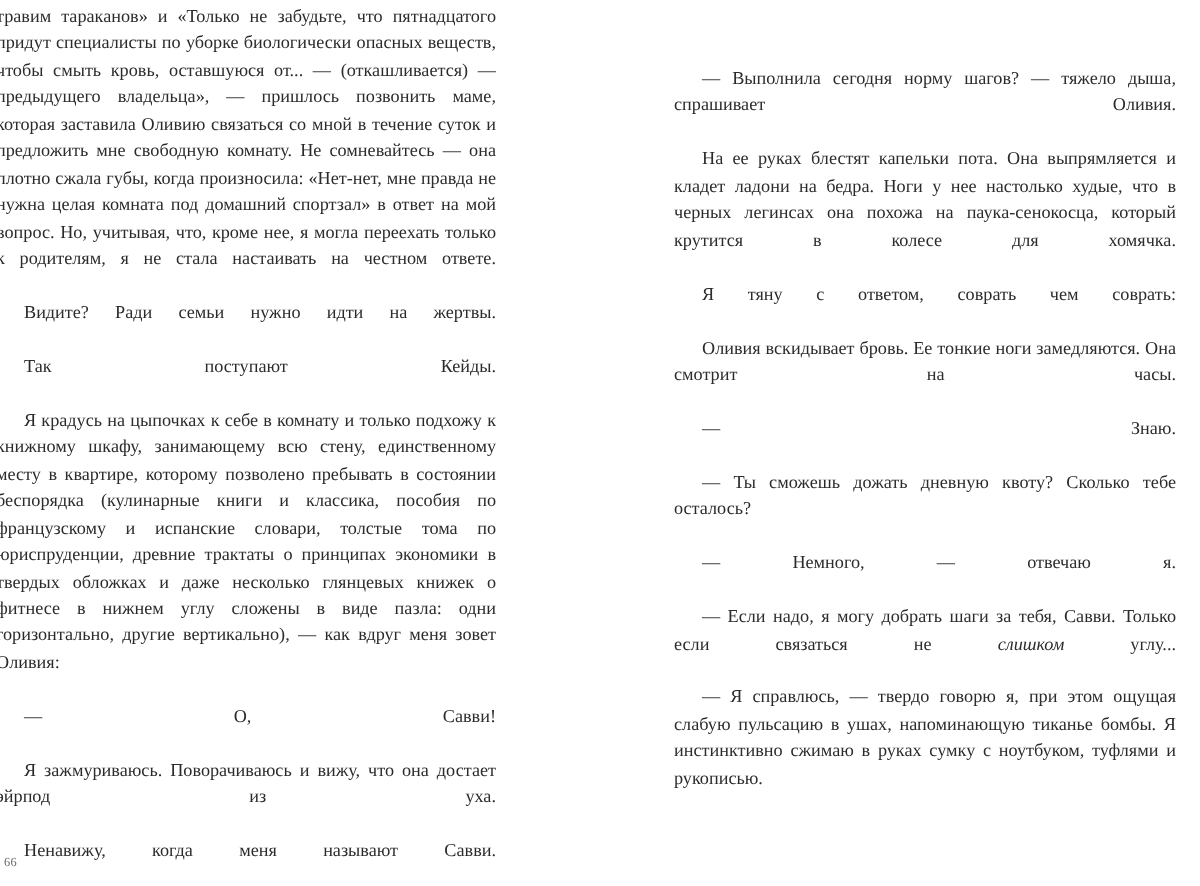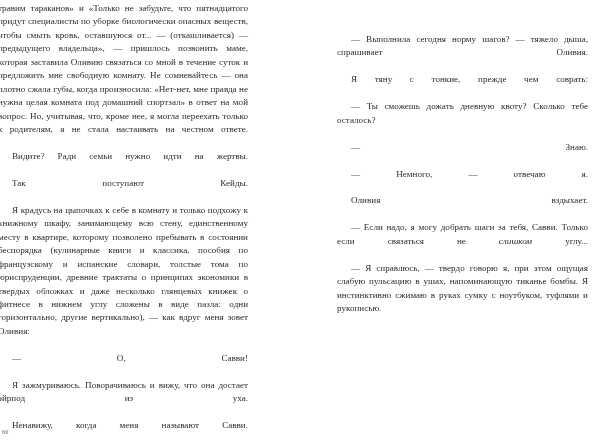--- a/index.html
+++ b/index.html
@@ -102,25 +102,26 @@
       <p>— О, Савви!</p>
       <p>Я зажмуриваюсь. Поворачиваюсь и вижу, что она достает эйрпод из уха.</p>
       <p>Ненавижу, когда меня называют Савви.</p>
     </div>
     <div class="folio folio-left">66</div>
   </div>
 
   <div class="page page-right">
     <div class="textblock">
       <p>— Выполнила сегодня норму шагов? — тяжело дыша, спрашивает Оливия.</p>
-      <p>Я тяну с тонкие, прежде чем соврать:</p>
+      <p>На ее руках блестят капельки пота. Она выпрямляется и кладет ладони на бедра. Ноги у нее настолько худые, что в черных легинсах она похожа на паука-сенокосца, который крутится в колесе для хомячка.</p>
+      <p>Я тяну с ответом, соврать чем соврать:</p>
+      <p>Оливия вскидывает бровь. Ее тонкие ноги замедляются. Она смотрит на часы.</p>
+      <p>— Знаю.</p>
       <p>— Ты сможешь дожать дневную квоту? Сколько тебе осталось?</p>
-      <p>— Знаю.</p>
       <p>— Немного, — отвечаю я.</p>
-      <p>Оливия вздыхает.</p>
       <p><span>— Если надо, я могу добрать шаги за тебя, Савви. Только если связаться не </span><em>слишком</em><span> углу...</span></p>
       <p>— Я справлюсь, — твердо говорю я, при этом ощущая слабую пульсацию в ушах, напоминающую тиканье бомбы. Я инстинктивно сжимаю в руках сумку с ноутбуком, туфлями и рукописью.</p>
 
     </div>
     <div class="folio folio-right">67</div>
   </div>
 
 </div>
 
 </body></html>

